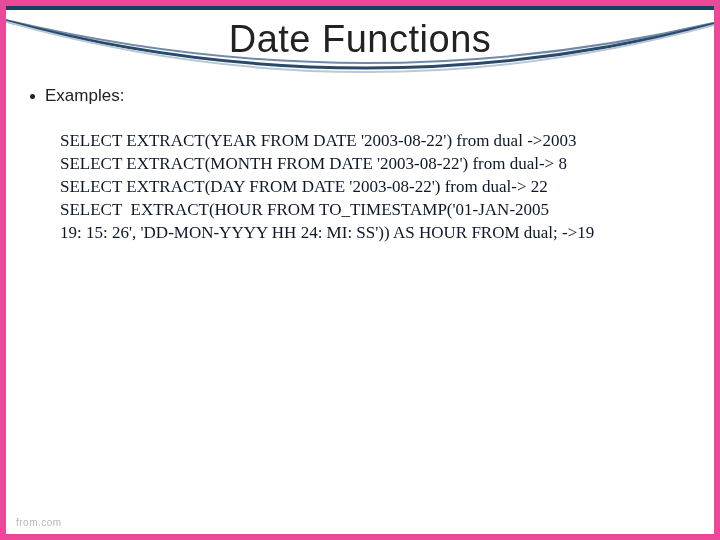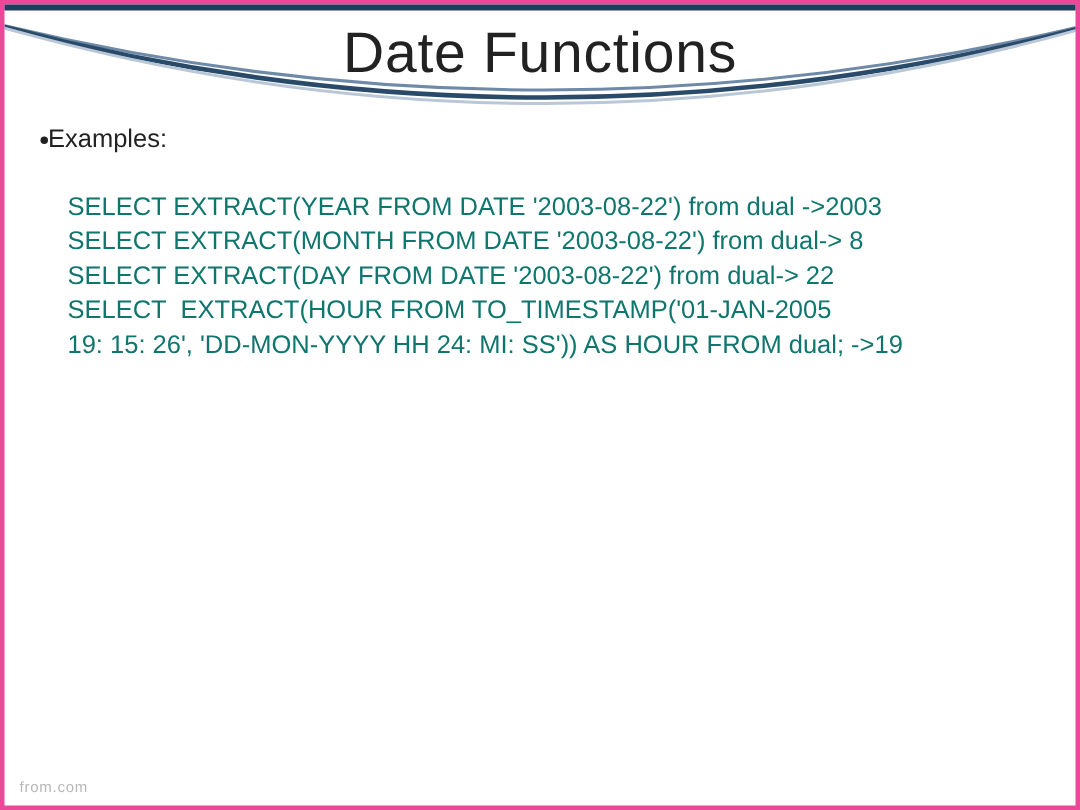--- a/index.html
+++ b/index.html
@@ -5,21 +5,21 @@
   * { margin: 0; padding: 0; box-sizing: border-box; }
   html, body { width: 720px; height: 540px; overflow: hidden; }
   body {
     background: #ffffff;
     font-family: Arial, Helvetica, sans-serif;
     position: relative;
   }
   .frame {
     position: absolute;
     inset: 0;
-    border: 3px solid #ec4899;
+    border: 6px solid #ec4899;
     padding-left: 18px;
   }
   .top-accent {
     position: absolute;
     top: 0; left: 0; right: 0;
     height: 4px;
     background: #1f3d5c;
   }
   .arc-container {
     position: absolute;
@@ -41,38 +41,39 @@
   }
   .content {
     position: absolute;
     top: 80px;
     left: 24px;
     right: 24px;
   }
   .bullet-row {
     display: flex;
     align-items: flex-start;
+    gap: 10px;
     font-size: 17px;
     color: #222;
     margin-bottom: 24px;
   }
   .bullet-dot {
     width: 5px; height: 5px;
     background: #222;
     border-radius: 50%;
     margin-top: 8px;
     flex: 0 0 auto;
   }
   .examples-block {
-    margin-left: 18px;
+    margin-left: 30px;
     font-size: 17px;
     line-height: 1.35;
-    color: #0f766e;
+    color: #0f172a;
     white-space: pre-wrap;
-    font-family: Liberation Sans, sans-serif;
+    font-family: Liberation Serif, serif;
   }
   .footer {
     position: absolute;
     bottom: 6px;
     left: 10px;
     font-size: 10px;
     color: #b8b8b8;
     letter-spacing: 0.5px;
   }
 </style>

